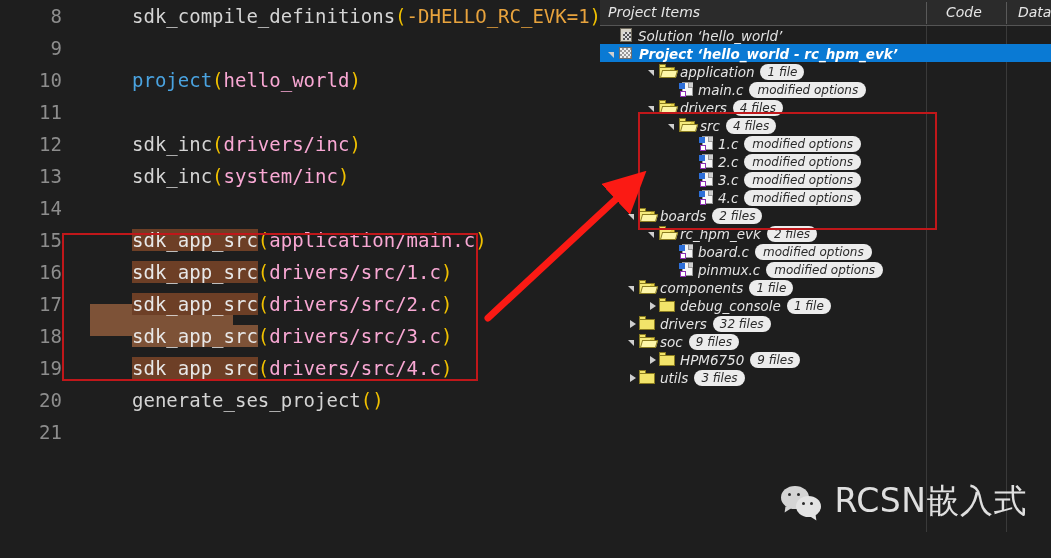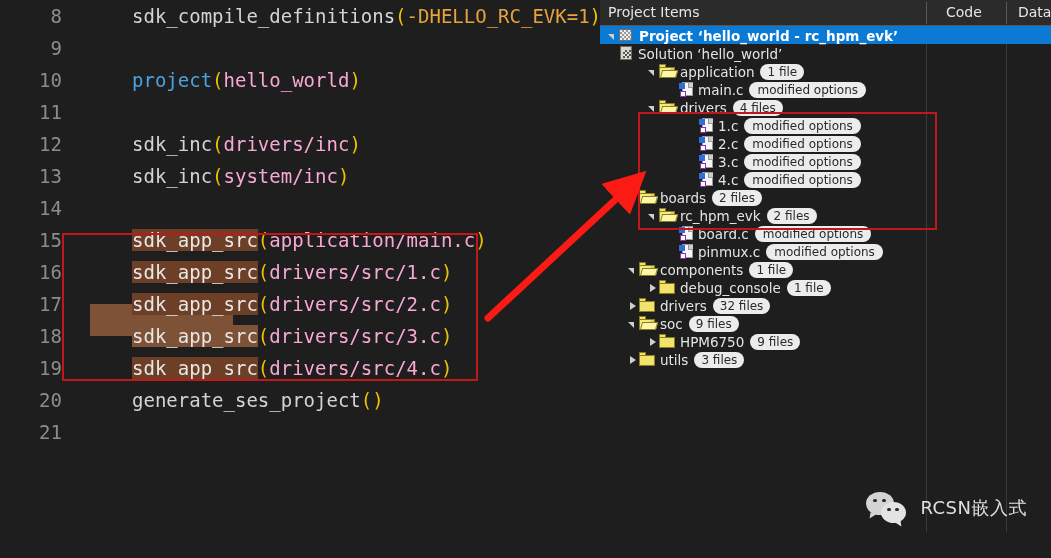--- a/index.html
+++ b/index.html
@@ -47,20 +47,21 @@
     position:absolute;border:2px solid #c0171a;background:transparent;
     pointer-events:none;
   }
   #arrow-svg{position:absolute;left:0;top:0;width:1051px;height:558px;pointer-events:none;}
 
   
   #panel{
     position:absolute;left:600px;top:0;width:451px;height:558px;
     background:#1e1e1e;
     font-family:"DejaVu Sans","Liberation Sans",sans-serif;
+    font-style:italic;
   }
   #panel-divider-left{
     position:absolute;left:600px;top:0;width:2px;height:558px;background:#4a4a4a;
   }
   #panel-header{
     position:absolute;left:0;top:0;width:451px;height:26px;
     background:#2b2b2b;border-bottom:1px solid #555;
     box-sizing:border-box;
   }
   .hdr-cell{
@@ -187,21 +188,21 @@
   }
   .badge.mod{padding:0 8px;}
 
   
   #watermark{
     position:absolute;right:24px;bottom:34px;
     display:flex;align-items:center;gap:10px;
     opacity:.92;
   }
   #wm-text{
-    color:#f0f0f0;font-size:18px;
+    color:#f0f0f0;font-size:33px;
     font-family:"DejaVu Sans","Liberation Sans",sans-serif;
     letter-spacing:.5px;
   }
   .wechat{position:relative;width:44px;height:32px;}
   .wechat .b1{
     position:absolute;left:0;top:0;width:28px;height:23px;
     background:#e4e4e4;border-radius:50%;
   }
   .wechat .b1::after{
     content:"";position:absolute;left:4px;bottom:-4px;
@@ -253,25 +254,26 @@
       <div class="hdr-sep" style="left:326px;"></div>
       <div class="hdr-cell" style="left:346px;">Code</div>
       <div class="hdr-sep" style="left:406px;"></div>
       <div class="hdr-cell" style="left:418px;">Data+RO</div>
     </div>
 
     <div class="col-line" style="left:326px;"></div>
     <div class="col-line" style="left:406px;"></div>
 
     <div id="tree">
+        <div class="row"><span class="indent" style="width: 6px;"></span><span class="tw none"></span><span class="sicon"><span class="sq"></span><span class="chk"></span></span><span class="lbl">Solution ‘hello_world’</span></div>
         <div class="row selected"><span class="indent" style="width: 6px;"></span><span class="tw open"></span><span class="picon"><span class="sq"></span></span><span class="lbl bold">Project ‘hello_world - rc_hpm_evk’</span></div>
-        <div class="row"><span class="indent" style="width: 6px;"></span><span class="tw none"></span><span class="sicon"><span class="sq"></span><span class="chk"></span></span><span class="lbl">Solution ‘hello_world’</span></div>
         <div class="row"><span class="indent" style="width: 46px;"></span><span class="tw open"></span><span class="ficon open openx"><span class="tab"></span><span class="body"></span><span class="flap"></span></span><span class="lbl">application</span><span class="badge">1 file</span></div>
         <div class="row"><span class="indent" style="width: 66px;"></span><span class="tw none"></span><span class="cicon"><span class="page"></span><span class="fold"></span><span class="bmark"></span><span class="pmark"></span></span><span class="lbl">main.c</span><span class="badge mod">modified options</span></div>
         <div class="row"><span class="indent" style="width: 46px;"></span><span class="tw open"></span><span class="ficon open openx"><span class="tab"></span><span class="body"></span><span class="flap"></span></span><span class="lbl">drivers</span><span class="badge">4 files</span></div>
+        <div class="row"><span class="indent" style="width: 66px;"></span><span class="tw open"></span><span class="ficon open openx"><span class="tab"></span><span class="body"></span><span class="flap"></span></span><span class="lbl">src</span><span class="badge">4 files</span></div>
         <div class="row"><span class="indent" style="width: 86px;"></span><span class="tw none"></span><span class="cicon"><span class="page"></span><span class="fold"></span><span class="bmark"></span><span class="pmark"></span></span><span class="lbl">1.c</span><span class="badge mod">modified options</span></div>
         <div class="row"><span class="indent" style="width: 86px;"></span><span class="tw none"></span><span class="cicon"><span class="page"></span><span class="fold"></span><span class="bmark"></span><span class="pmark"></span></span><span class="lbl">2.c</span><span class="badge mod">modified options</span></div>
         <div class="row"><span class="indent" style="width: 86px;"></span><span class="tw none"></span><span class="cicon"><span class="page"></span><span class="fold"></span><span class="bmark"></span><span class="pmark"></span></span><span class="lbl">3.c</span><span class="badge mod">modified options</span></div>
         <div class="row"><span class="indent" style="width: 86px;"></span><span class="tw none"></span><span class="cicon"><span class="page"></span><span class="fold"></span><span class="bmark"></span><span class="pmark"></span></span><span class="lbl">4.c</span><span class="badge mod">modified options</span></div>
         <div class="row"><span class="indent" style="width: 26px;"></span><span class="tw open"></span><span class="ficon open openx"><span class="tab"></span><span class="body"></span><span class="flap"></span></span><span class="lbl">boards</span><span class="badge">2 files</span></div>
         <div class="row"><span class="indent" style="width: 46px;"></span><span class="tw open"></span><span class="ficon open openx"><span class="tab"></span><span class="body"></span><span class="flap"></span></span><span class="lbl">rc_hpm_evk</span><span class="badge">2 files</span></div>
         <div class="row"><span class="indent" style="width: 66px;"></span><span class="tw none"></span><span class="cicon"><span class="page"></span><span class="fold"></span><span class="bmark"></span><span class="pmark"></span></span><span class="lbl">board.c</span><span class="badge mod">modified options</span></div>
         <div class="row"><span class="indent" style="width: 66px;"></span><span class="tw none"></span><span class="cicon"><span class="page"></span><span class="fold"></span><span class="bmark"></span><span class="pmark"></span></span><span class="lbl">pinmux.c</span><span class="badge mod">modified options</span></div>
         <div class="row"><span class="indent" style="width: 26px;"></span><span class="tw open"></span><span class="ficon open openx"><span class="tab"></span><span class="body"></span><span class="flap"></span></span><span class="lbl">components</span><span class="badge">1 file</span></div>
         <div class="row"><span class="indent" style="width: 46px;"></span><span class="tw closed"></span><span class="ficon"><span class="tab"></span><span class="body"></span></span><span class="lbl">debug_console</span><span class="badge">1 file</span></div>

